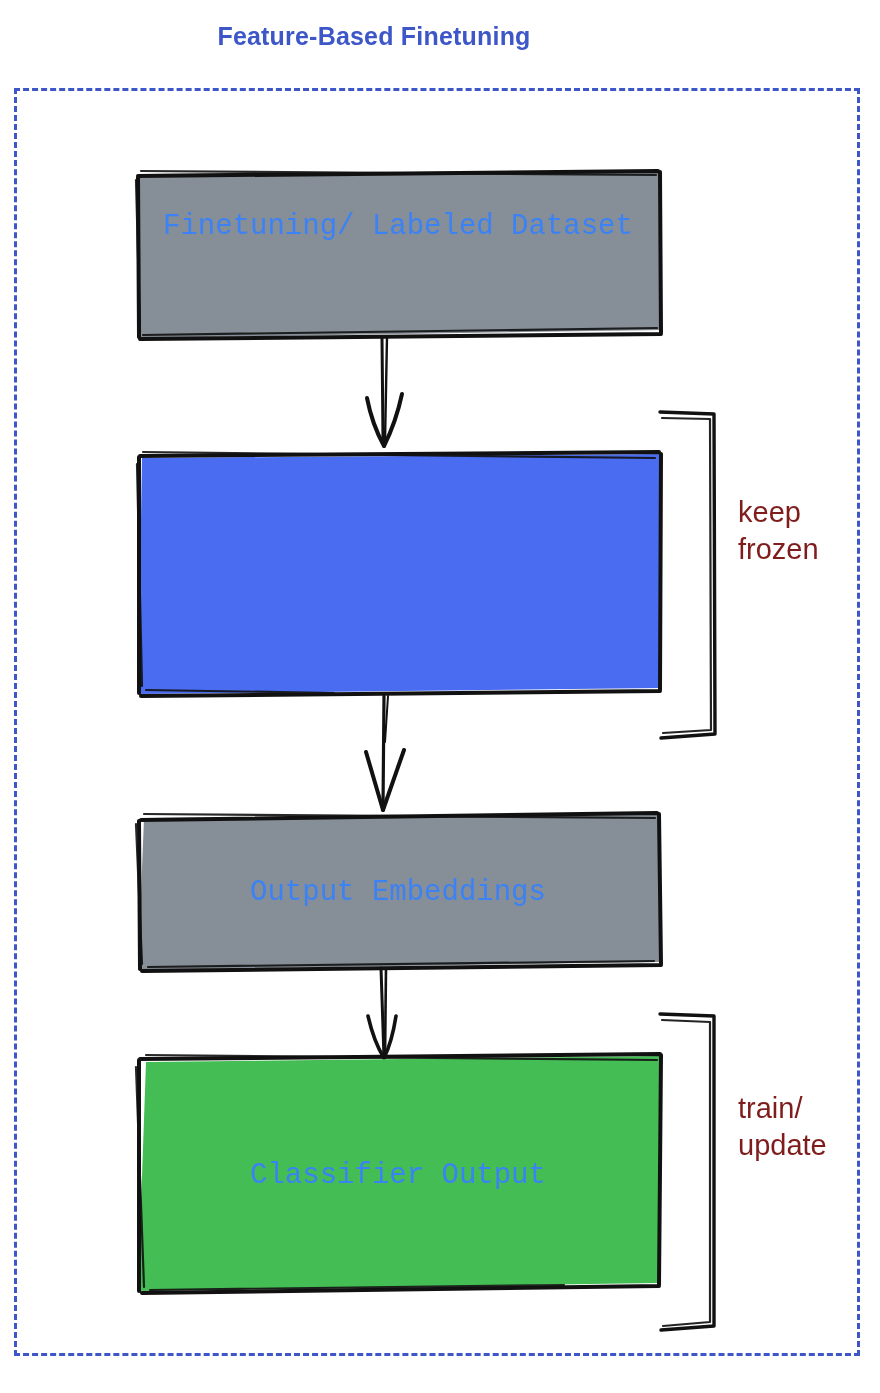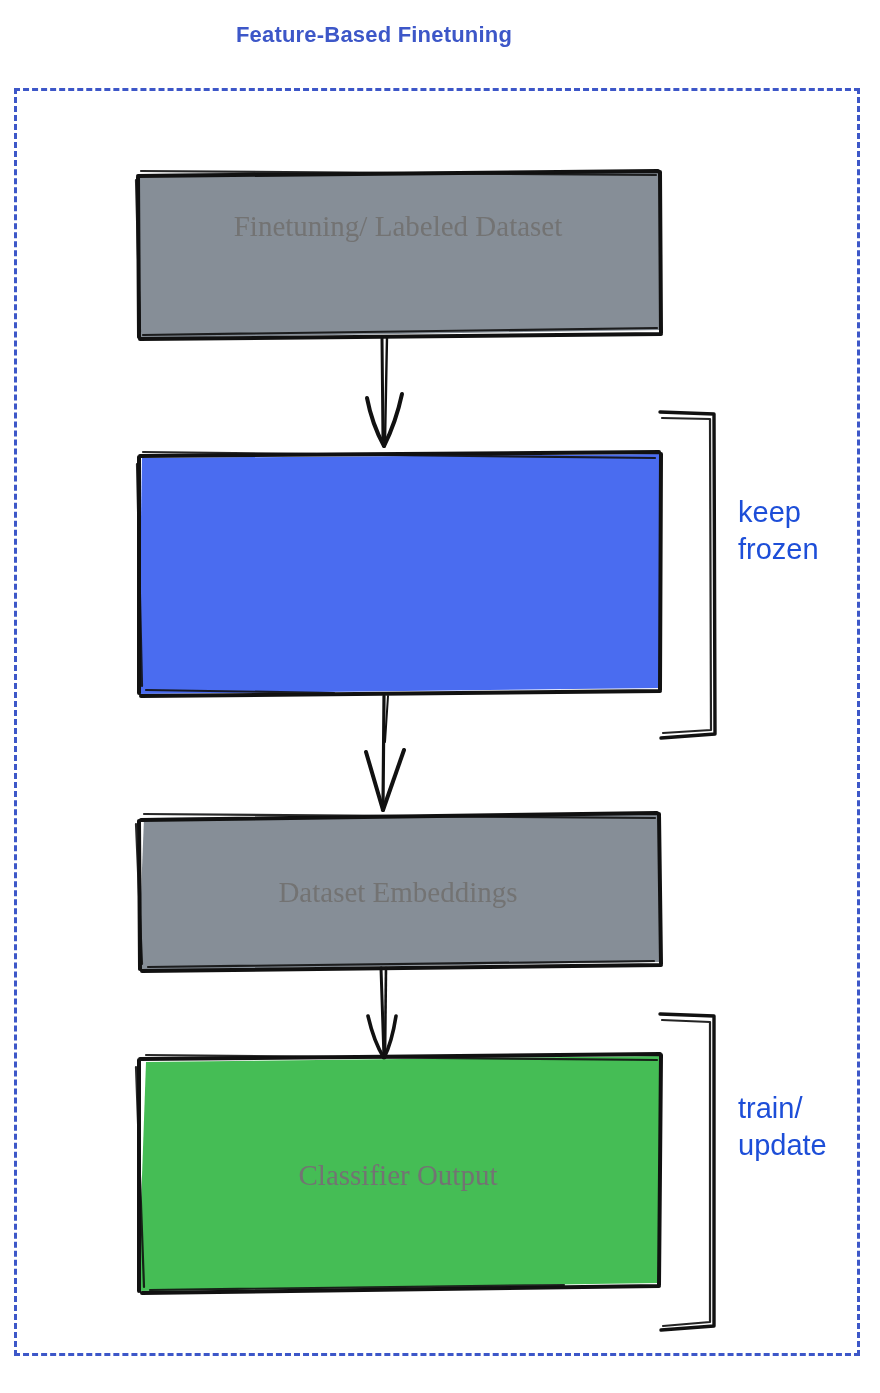--- a/index.html
+++ b/index.html
@@ -15,21 +15,21 @@
     overflow: hidden;
   }
 
   
   .diagram-title {
     position: absolute;
     left: 0;
     top: 22px;
     width: 748px;
     text-align: center;
-    font-size: 22px;
+    font-size: 25px;
     font-weight: 700;
     letter-spacing: 0.2px;
     color: #3d57c8;
     font-family: "Liberation Sans", sans-serif;
   }
 
   
   .outer-frame {
     position: absolute;
     left: 14px;
@@ -49,41 +49,41 @@
   .node .fill {
     position: absolute;
     inset: 0;
   }
   .node .label {
     position: absolute;
     left: 0;
     width: 100%;
     text-align: center;
     font-size: 29px;
-    color: #737373;
-    font-family: Liberation Serif, serif;
+    color: #3b82f6;
+    font-family: Liberation Mono, monospace;
     white-space: nowrap;
   }
 
   .node-dataset      { left: 134px; top: 168px;  width: 528px; height: 172px; }
   .node-pretrained   { left: 134px; top: 450px;  width: 528px; height: 246px; }
   .node-embeddings   { left: 134px; top: 812px;  width: 528px; height: 160px; }
   .node-classifier   { left: 134px; top: 1053px; width: 528px; height: 240px; }
 
   .node-dataset    .label { top: 42px;  }
   .node-pretrained .label { top: 107px; }
   .node-embeddings .label { top: 64px;  }
   .node-classifier .label { top: 106px; }
 
   
   .annotation {
     position: absolute;
     font-size: 29px;
     line-height: 1.28;
-    color: #1d4ed8;
+    color: #7f1d1d;
     font-family: "Liberation Sans", sans-serif;
     white-space: pre-line;
   }
   .annot-frozen { left: 738px; top: 494px; }
   .annot-train  { left: 738px; top: 1090px; }
 
   svg { overflow: visible; }
 </style>
 </head>
 <body>
@@ -129,21 +129,21 @@
   <path d="M14,58 L31,116" fill="none" stroke="#111111" stroke-width="4" stroke-linecap="round"></path>
   <path d="M52,56 L31,116" fill="none" stroke="#111111" stroke-width="4" stroke-linecap="round"></path>
 </svg>
 
 <div class="node node-embeddings">
   <svg class="fill" viewBox="0 0 528 160" preserveAspectRatio="none">
     <polygon points="10,6 524,2 526,150 4,158" fill="#868e97" stroke="none"></polygon>
     <path d="M7,8 L523,1 M525,2 L527,152 M527,153 L8,159 M6,157 L5,9" fill="none" stroke="#111111" stroke-width="4" stroke-linecap="round"></path>
     <path d="M10,2 L521,6 M2,12 L8,152 M14,155 L520,149" fill="none" stroke="#111111" stroke-width="2.2" stroke-linecap="round" opacity="0.9"></path>
   </svg>
-  <div class="label">Dataset Embeddings</div>
+  <div class="label">Output Embeddings</div>
 </div>
 
 <svg style="position:absolute; left:352px; top:966px; width:80px; height:96px;" viewBox="0 0 80 96">
   <path d="M29,2 L32,92" fill="none" stroke="#111111" stroke-width="3" stroke-linecap="round"></path>
   <path d="M34,2 L33,92" fill="none" stroke="#111111" stroke-width="2.6" stroke-linecap="round"></path>
   <path d="M16,50 Q22,76 32,92" fill="none" stroke="#111111" stroke-width="3.6" stroke-linecap="round"></path>
   <path d="M44,50 Q40,76 32,92" fill="none" stroke="#111111" stroke-width="3.6" stroke-linecap="round"></path>
 </svg>
 
 <div class="node node-classifier">

